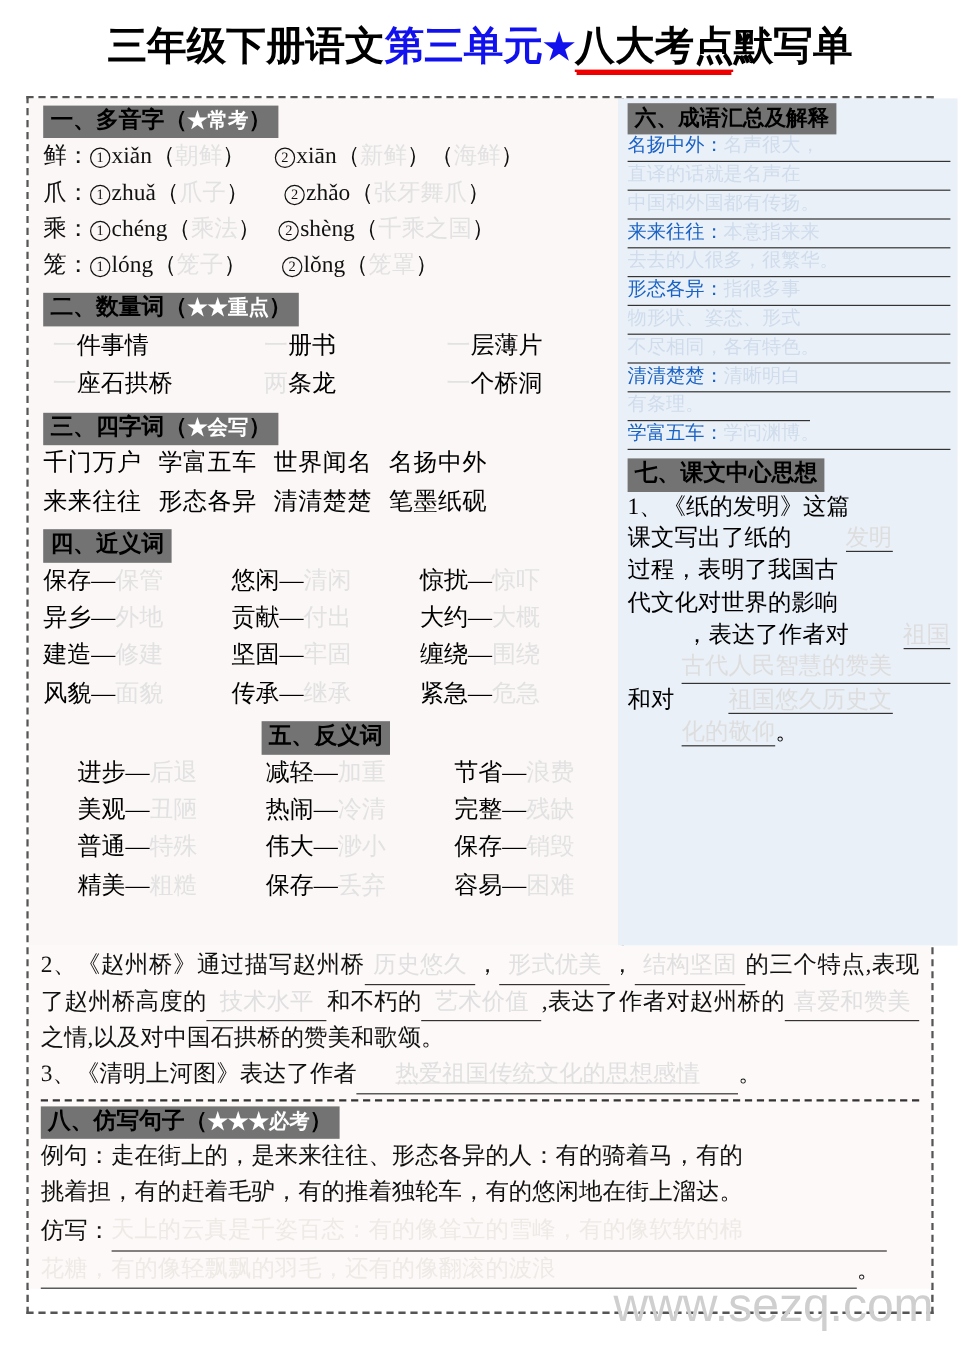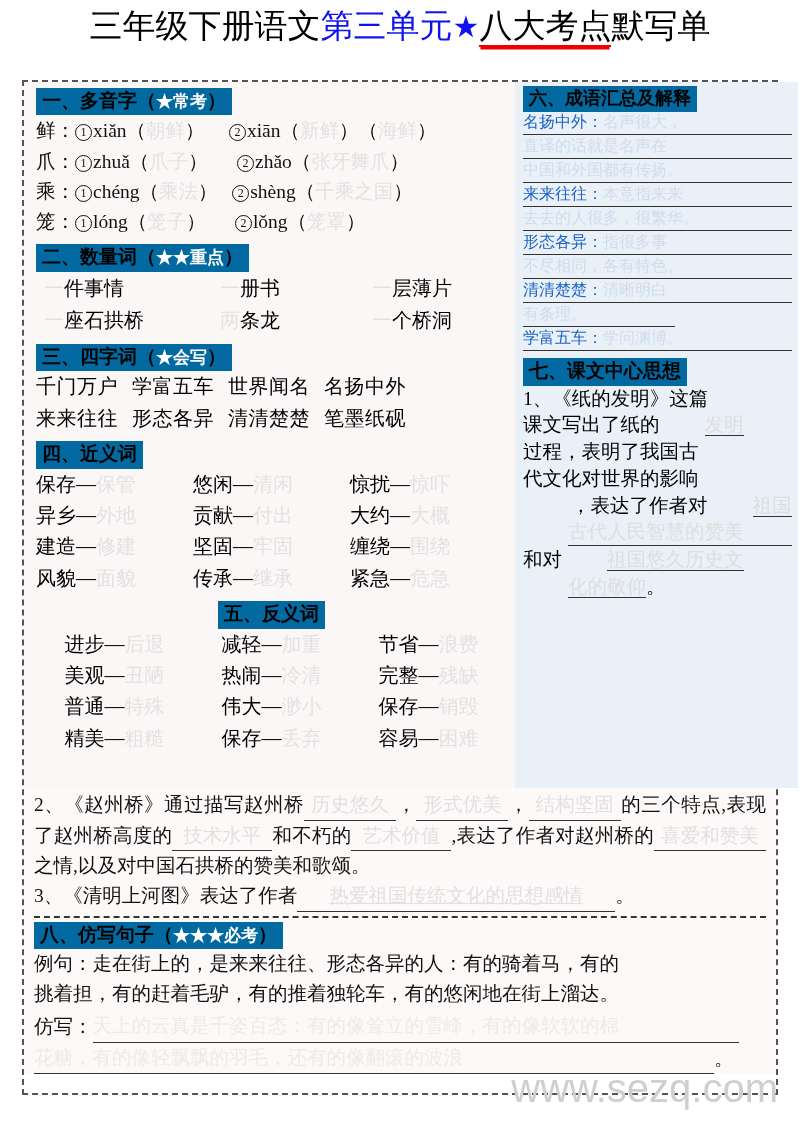--- a/index.html
+++ b/index.html
@@ -9,23 +9,23 @@
     font-family:"Liberation Serif","DejaVu Serif",serif;
     overflow:hidden;
     position:relative;
   }
   .page{position:relative;width:800px;height:1131px;box-sizing:border-box;}
 
   
   .title{
     text-align:center;
     font-size:33px;
-    font-weight:normal;
+    font-weight:bold;
     letter-spacing:0px;
-    padding-top:8px;
+    padding-top:21px;
     line-height:1.1;
     white-space:nowrap;
     color:#000;
   }
   .title .blue{color:#1111ee;}
   .title .star{color:#1111ee;font-size:30px;}
   .title .redund{
     position:relative;
     display:inline-block;
     border-bottom:2.5px solid #ee0000;
@@ -71,21 +71,21 @@
   .colR{
     flex:1;
     background:#eaf0f8;
     box-sizing:border-box;
     position:relative;
   }
 
   
   .chip{
     display:inline-block;
-    background:#0369a1;
+    background:#737373;
     font-weight:bold;
     font-size:19px;
     padding:2px 6px 3px 6px;
     line-height:1.18;
     color:#000;
     white-space:nowrap;
     font-family:"Liberation Serif","DejaVu Serif",serif;
   }
   .chip .mark{color:#ffffff;font-size:17px;}
 
@@ -341,20 +341,21 @@
         <div class="idiomline"><span class="lbl">名扬中外：</span><span class="ans">名声很大，</span></div>
         <div class="idiomline"><span class="ans">直译的话就是名声在</span></div>
         <div class="idiomline"><span class="ans">中国和外国都有传扬。</span></div>
 
         
         <div class="idiomline"><span class="lbl">来来往往：</span><span class="ans">本意指来来</span></div>
         <div class="idiomline"><span class="ans">去去的人很多，很繁华。</span></div>
 
         
         <div class="idiomline"><span class="lbl">形态各异：</span><span class="ans">指很多事</span></div>
+        <div class="idiomline"><span class="ans">物形状、姿态、形式</span></div>
         <div class="idiomline"><span class="ans">不尽相同，各有特色。</span></div>
 
         
         <div class="idiomline"><span class="lbl">清清楚楚：</span><span class="ans">清晰明白</span></div>
         <div class="idiomline" style="width:152px;"><span class="ans">有条理。</span></div>
 
         
         <div class="idiomline"><span class="lbl">学富五车：</span><span class="ans">学问渊博。</span></div>
       </div>
 

